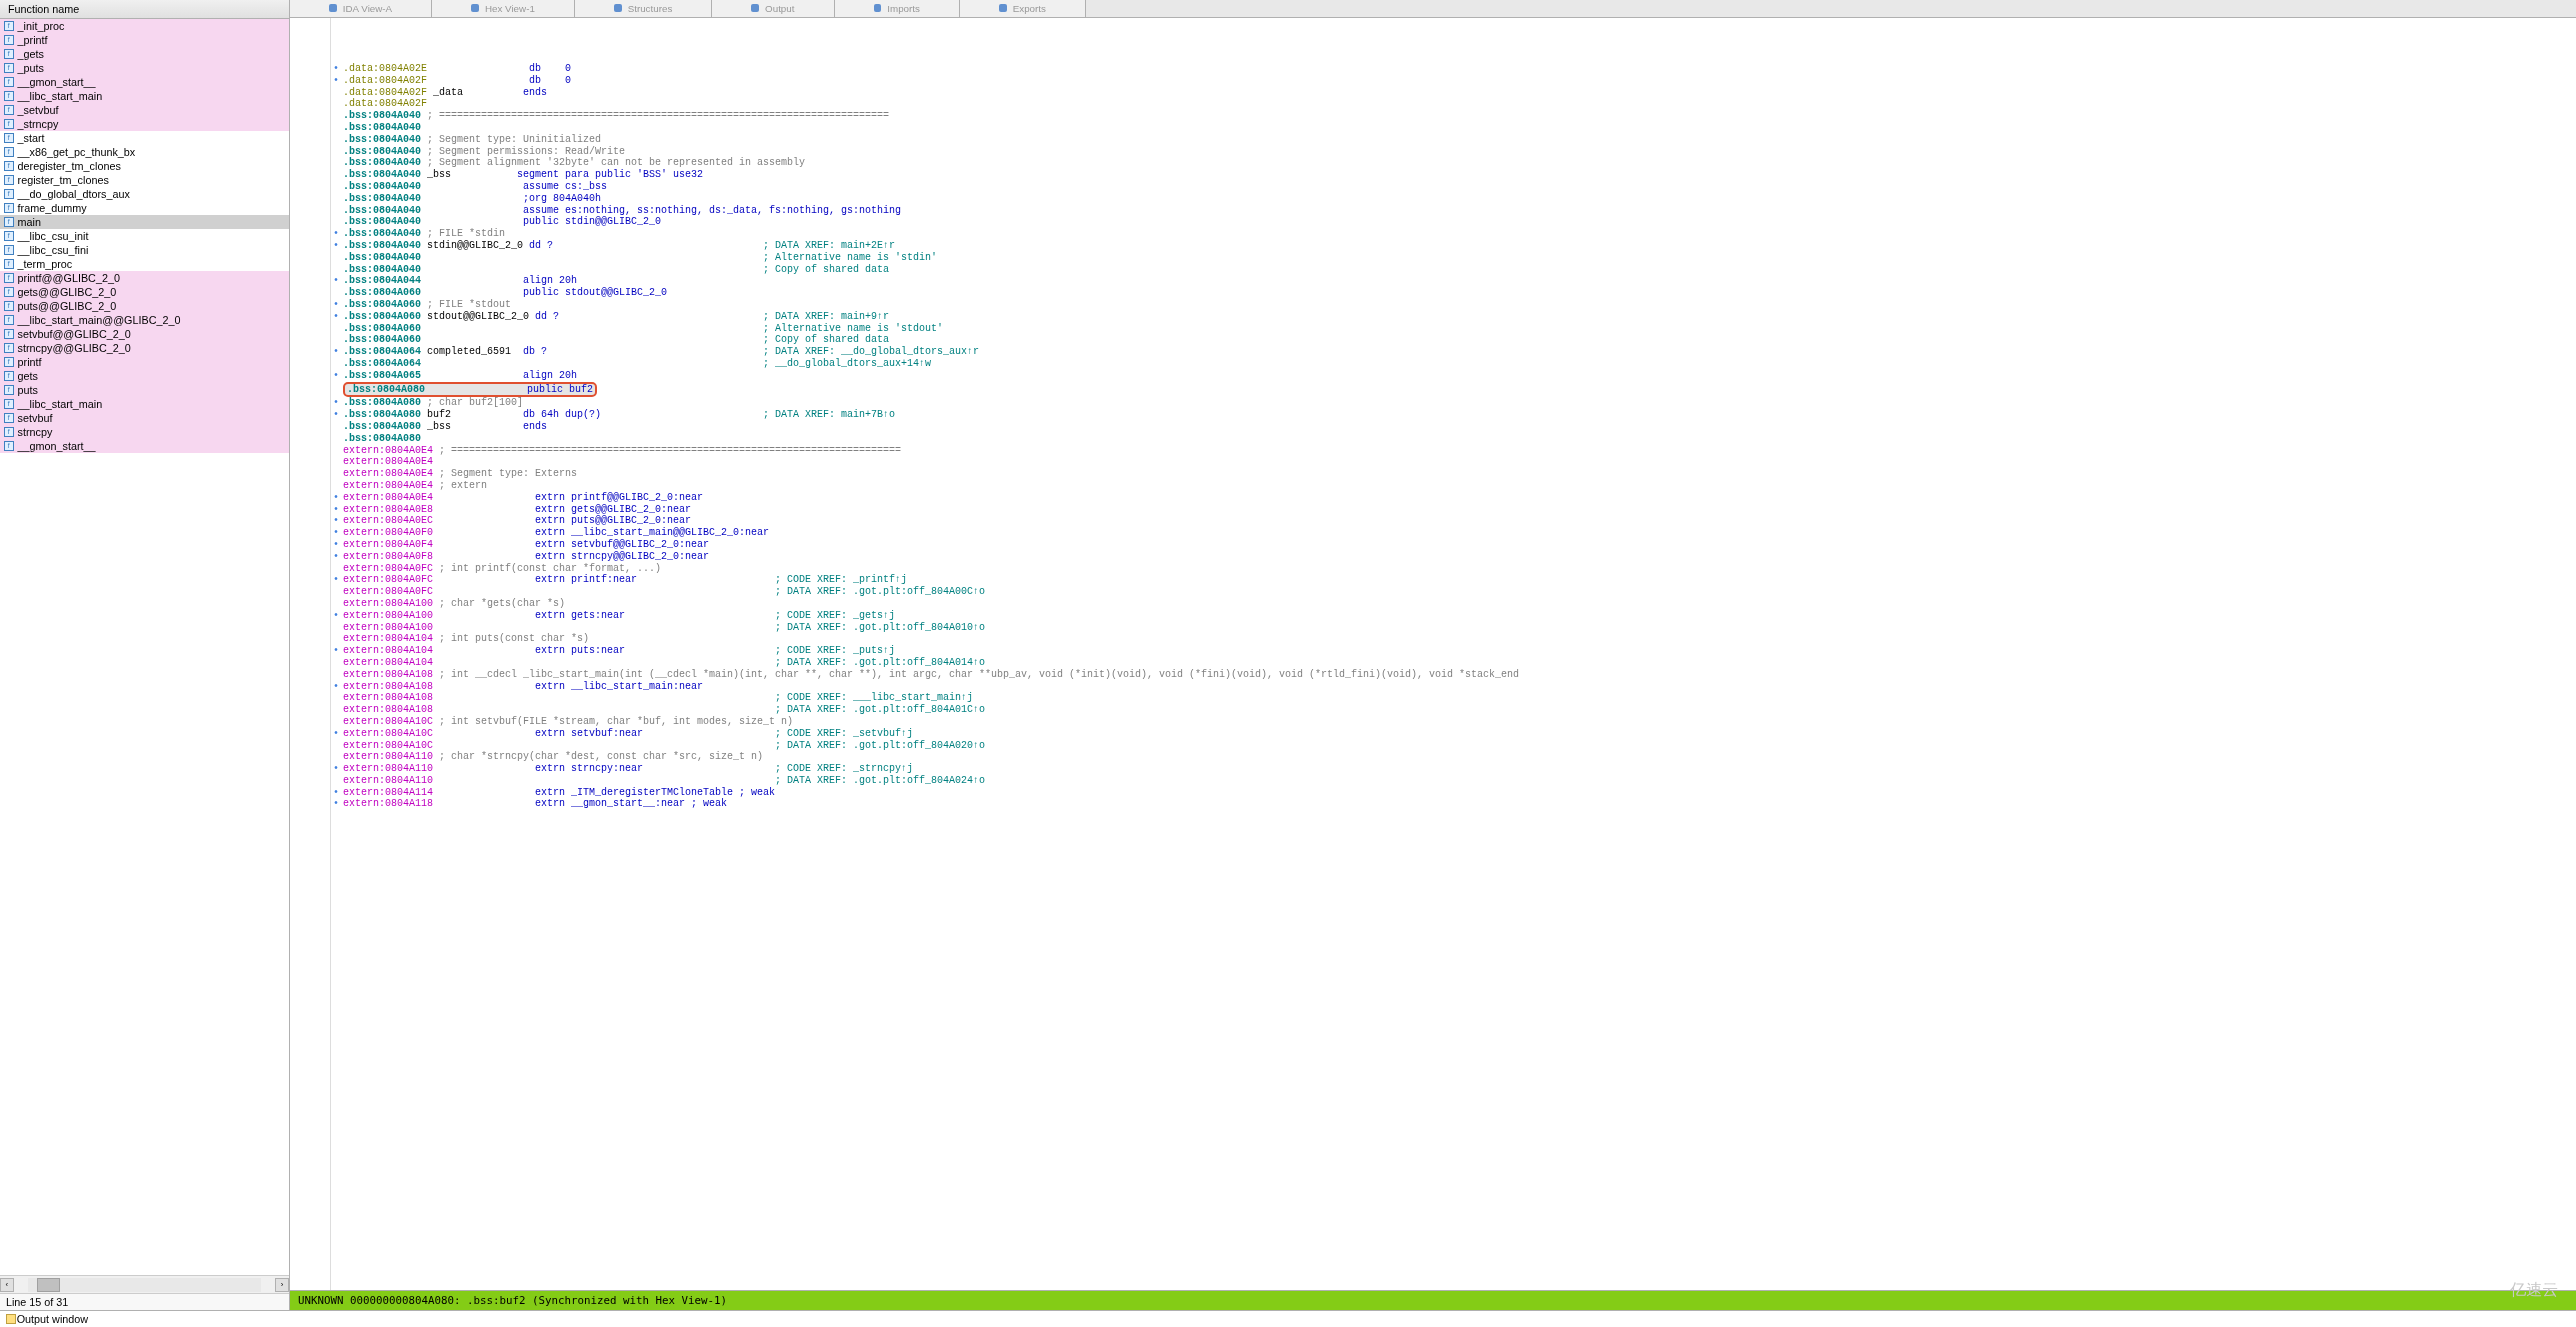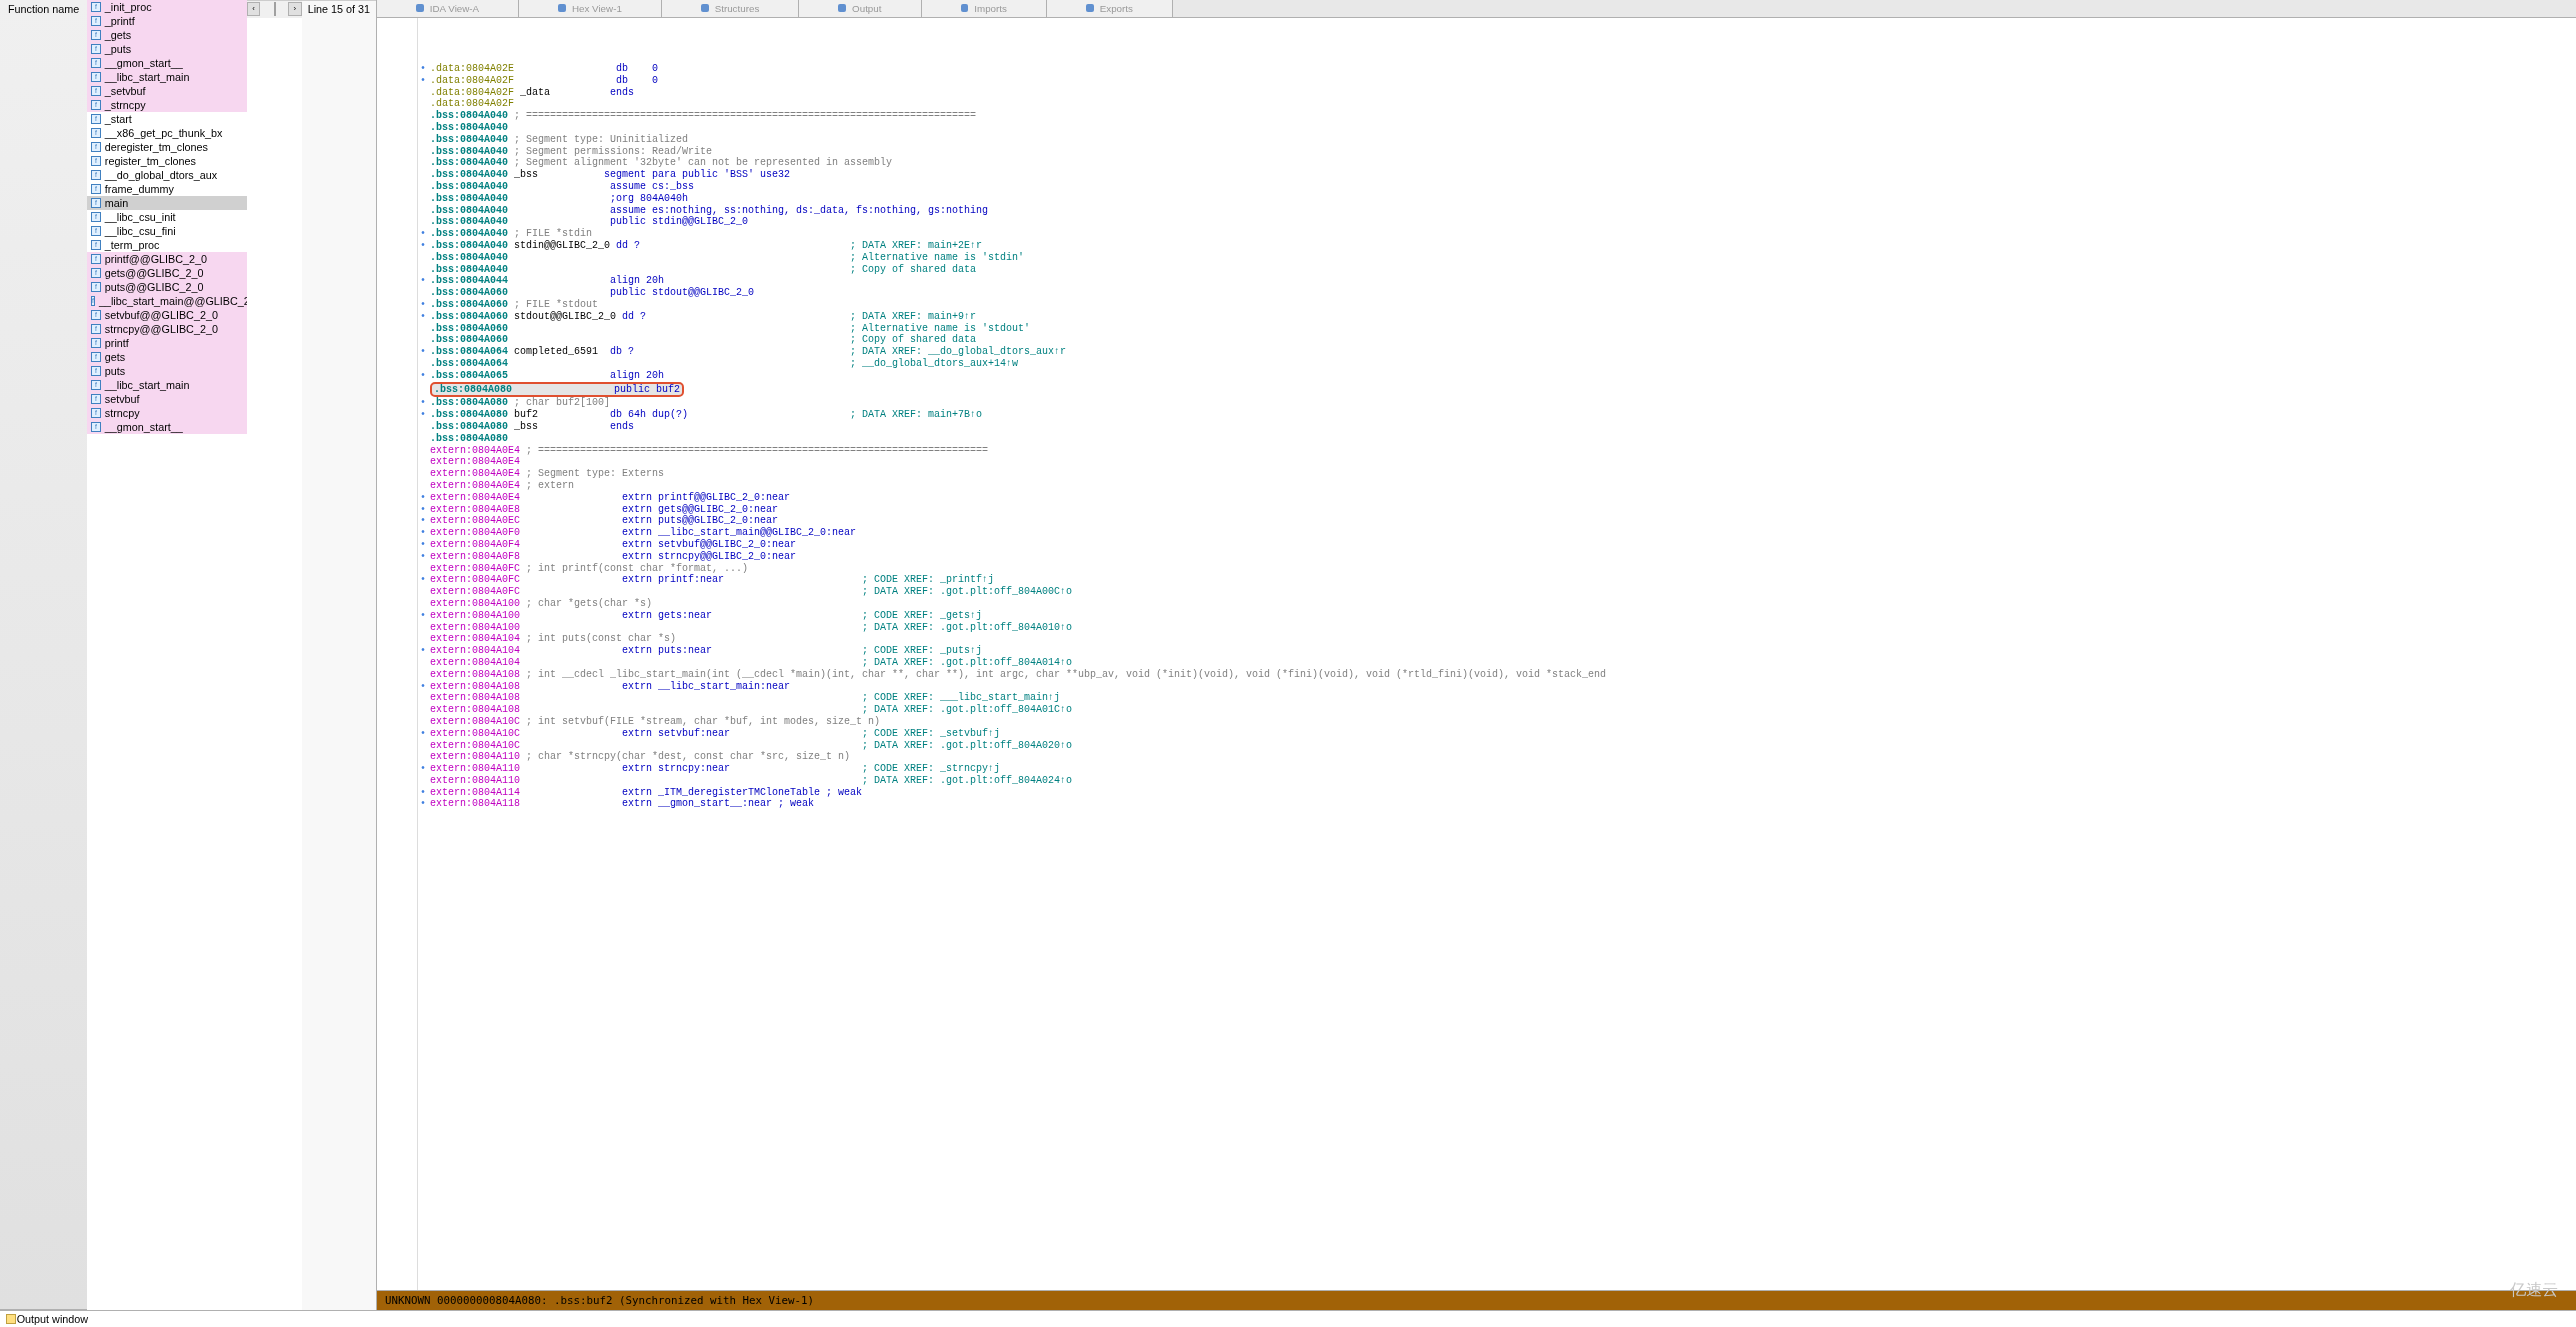--- a/index.html
+++ b/index.html
@@ -1,18 +1,18 @@
 <!DOCTYPE html>
 <html><head>
 <meta charset="utf-8">
 <style>
 * { margin:0; padding:0; box-sizing:border-box; }
 body { font-family:"Segoe UI",Tahoma,sans-serif; font-size:10.8px; background:#fff; overflow:hidden; height:100vh; display:flex; flex-direction:column; }
 .main { flex:1; display:flex; overflow:hidden; }
-.left-panel { width:377px; display:flex; flex-direction:row; border-right:1px solid #b0b0b0; }
+.left-panel { width:290px; display:flex; flex-direction:column; border-right:1px solid #b0b0b0; }
 .func-header { background:linear-gradient(#f0f0f0,#e0e0e0); padding:3px 7.9px; font-weight:400; border-bottom:1px solid #b0b0b0; }
 .func-list { flex:1; overflow:auto; }
 .func-item { padding:1px 3.9px; display:flex; align-items:center; gap:3.9px; cursor:pointer; }
 .func-item.pink { background:#f7d7f0; }
 .func-item.sel { background:#d0d0d0; }
 .func-icon { width:9.8px; height:9.8px; border:1px solid #4080c0; background:#e0f0ff; font-size:6.9px; display:inline-flex; align-items:center; justify-content:center; color:#4080c0; }
 .hscroll { height:17.7px; background:#f0f0f0; border-top:1px solid #ccc; display:flex; align-items:center; }
 .hscroll-track { flex:1; height:13.8px; background:#e8e8e8; position:relative; margin:0 13.8px; }
 .hscroll-thumb { position:absolute; left:4%; width:10%; height:100%; background:#c0c0c0; border:1px solid #a0a0a0; }
 .hscroll-btn { width:13.8px; height:13.8px; background:#e0e0e0; border:1px solid #b0b0b0; font-size:7.9px; text-align:center; line-height:11.8px; }
@@ -27,21 +27,21 @@
 .dl .dot { color:#808080; margin-right:2px; display:inline-block; width:7.9px; }
 .dl .dot.blue { color:#4080e0; }
 .seg-data { color:#808000; }
 .seg-bss { color:#008080;font-weight:bold; }
 .seg-ext { color:#c000c0; }
 .kw { color:#0000c0; }
 .cmt { color:#808080; }
 .xref { color:#008080; }
 .name { color:#000; }
 .hilite { background:#e5e5e5; display:inline-block; border:2px solid #e05030; border-radius:5px; padding:0 2px; }
-.status-right { padding:3px 7.9px; background:#a16207; border-top:1px solid #b0b0b0; font-family:Consolas,monospace; }
+.status-right { padding:3px 7.9px; background:#84cc16; border-top:1px solid #b0b0b0; font-family:Consolas,monospace; }
 .output { padding:2px 5.9px; border-top:1px solid #b0b0b0; background:#fff; display:flex; align-items:center; gap:1px; }
 .out-icon { width:9.8px; height:9.8px; background:#ffe080; border:1px solid #c0a040; }
 .watermark { position:fixed; right:17.7px; bottom:26px; font-size:16px; color:#c8c8c8; font-family:sans-serif; pointer-events:none; }
 </style>
 </head>
 <body>
 
 <div class="main">
   <div class="left-panel">
     <div class="func-header">Function name</div>

